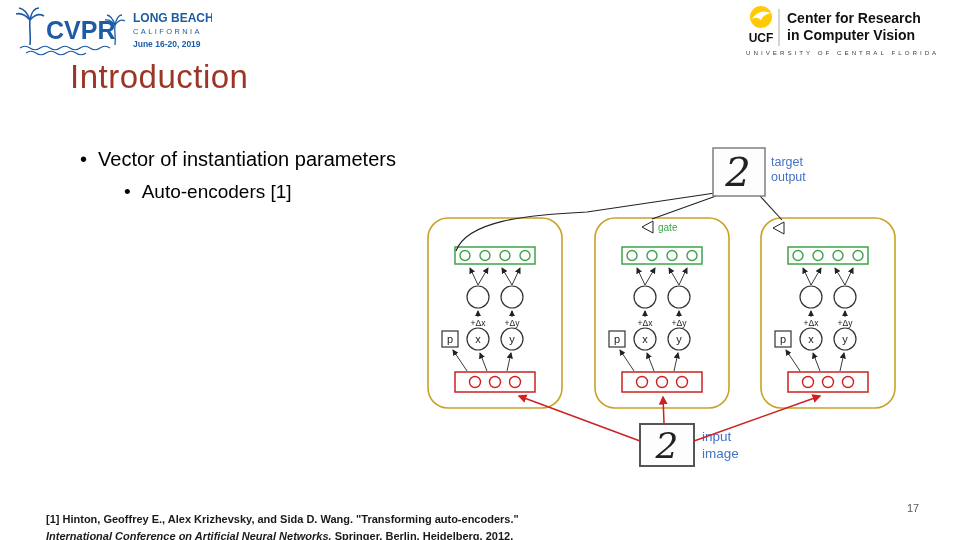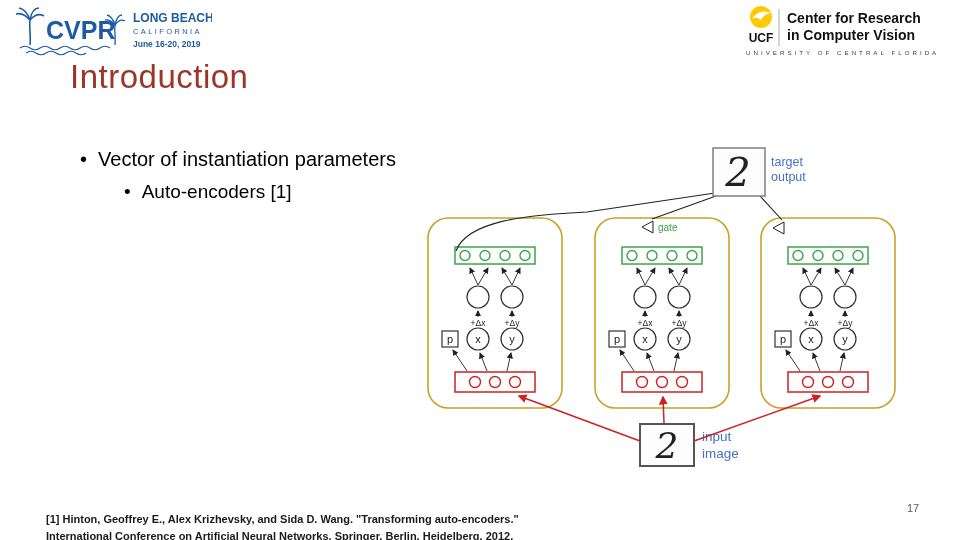--- a/index.html
+++ b/index.html
@@ -13,21 +13,21 @@
   .title { position:absolute; left:70px; top:58px; font-size:33px; font-weight:400; color:#9B3626; letter-spacing:0.5px;text-align:center; }
 
   .bullet { position:absolute; color:#000000; white-space:nowrap; }
   .bullet .marker { margin-right:11px; }
   .b1 { left:80px;  top:148px; font-size:20px; }
   .b2 { left:124px; top:181px; font-size:19px; }
 
   .diagram { position:absolute; left:415px; top:135px; }
 
   .footer { position:absolute; left:46px; top:511px; width:580px; font-size:11px; font-weight:bold; color:#1a1a1a; line-height:1.5; }
-  .footer .it { }
+  .footer .it { font-style:italic; }
   .page-num { position:absolute; left:899px; top:502px; font-size:11px; color:#595959;margin-left:8px; }
 
   
   svg text { font-family:"Liberation Sans", sans-serif; }
   .cap-lbl { font-size:11px; fill:#222; text-anchor:middle; }
   .delta   { font-size:8.5px; fill:#222; text-anchor:middle; }
   .blue-lbl{ fill:#4472C4; }
   .gate-t  { font-size:10px; fill:#3DA44A; }
   .digit   { font-family:"DejaVu Serif", serif; font-style:italic; fill:#222; text-anchor:middle; }
   .thin    { stroke:#222; stroke-width:0.9; marker-end:url(#ab); }

